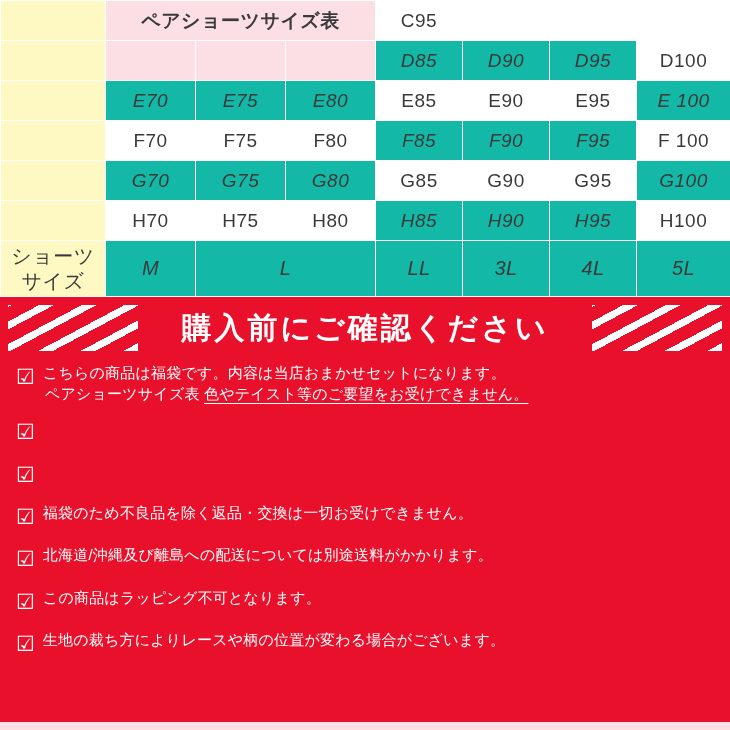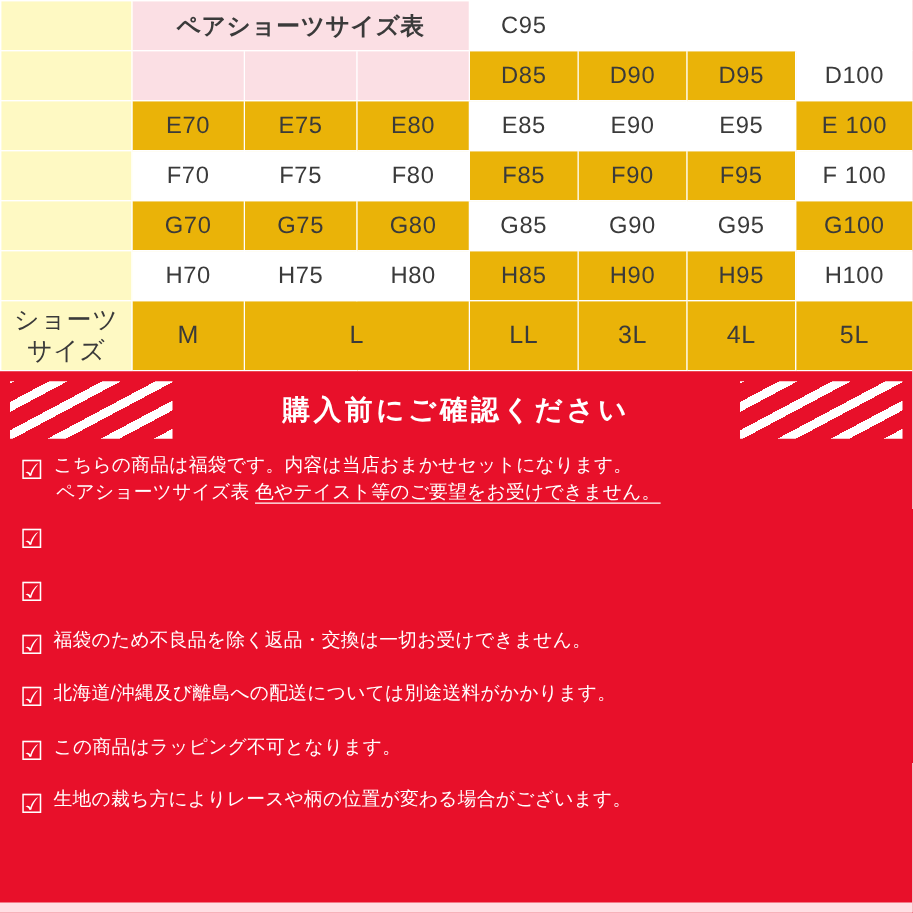--- a/index.html
+++ b/index.html
@@ -26,21 +26,21 @@
     height: 40px;
     text-align: center;
     vertical-align: middle;
     font-size: 19px;
     color: #3a3a3a;
     border: 1px solid #ffffff;
     padding: 0;
     letter-spacing: 0.5px;
   }
   .c-pinklight { background: #fbdfe4; }
-  .c-pinkpale  { background: #eab308; }
+  .c-pinkpale  { background: #14b8a6; font-style: italic; }
   .c-pinkmid   { background: #fef9c3; }
   .c-white     { background: #ffffff; }
 
   .tbl-title {
     font-size: 21px;
     font-weight: bold;
     color: #e8607f;
     letter-spacing: 1px;
   }
   .shorts-label {
@@ -60,21 +60,21 @@
   }
   .notice-header {
     position: relative;
     height: 62px;
     display: flex;
     align-items: center;
     justify-content: center;
   }
   .notice-title {
     color: #ffffff;
-    font-size: 22px;
+    font-size: 30px;
     font-weight: bold;
     letter-spacing: 3px;
     z-index: 3;
     position: relative;
   }
   .stripes {
     position: absolute;
     top: 8px;
     width: 130px;
     height: 46px;

